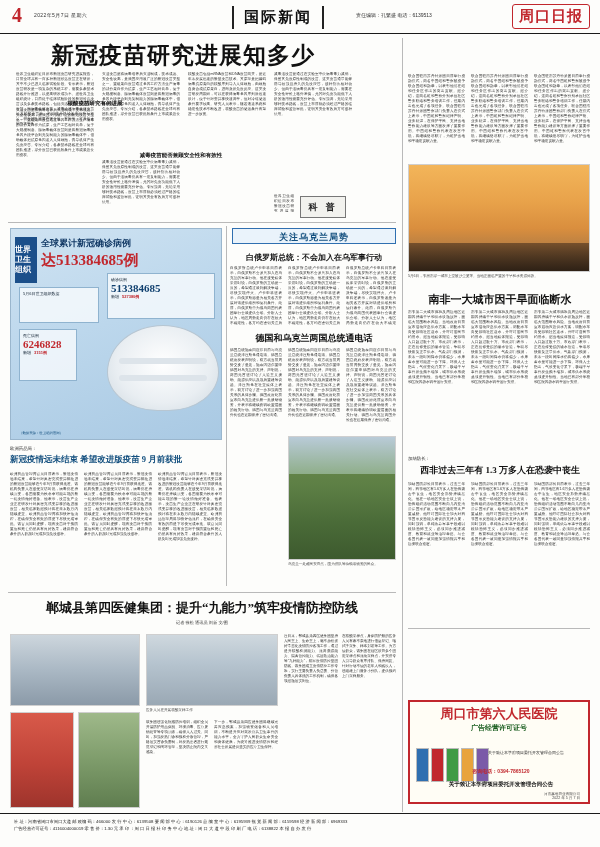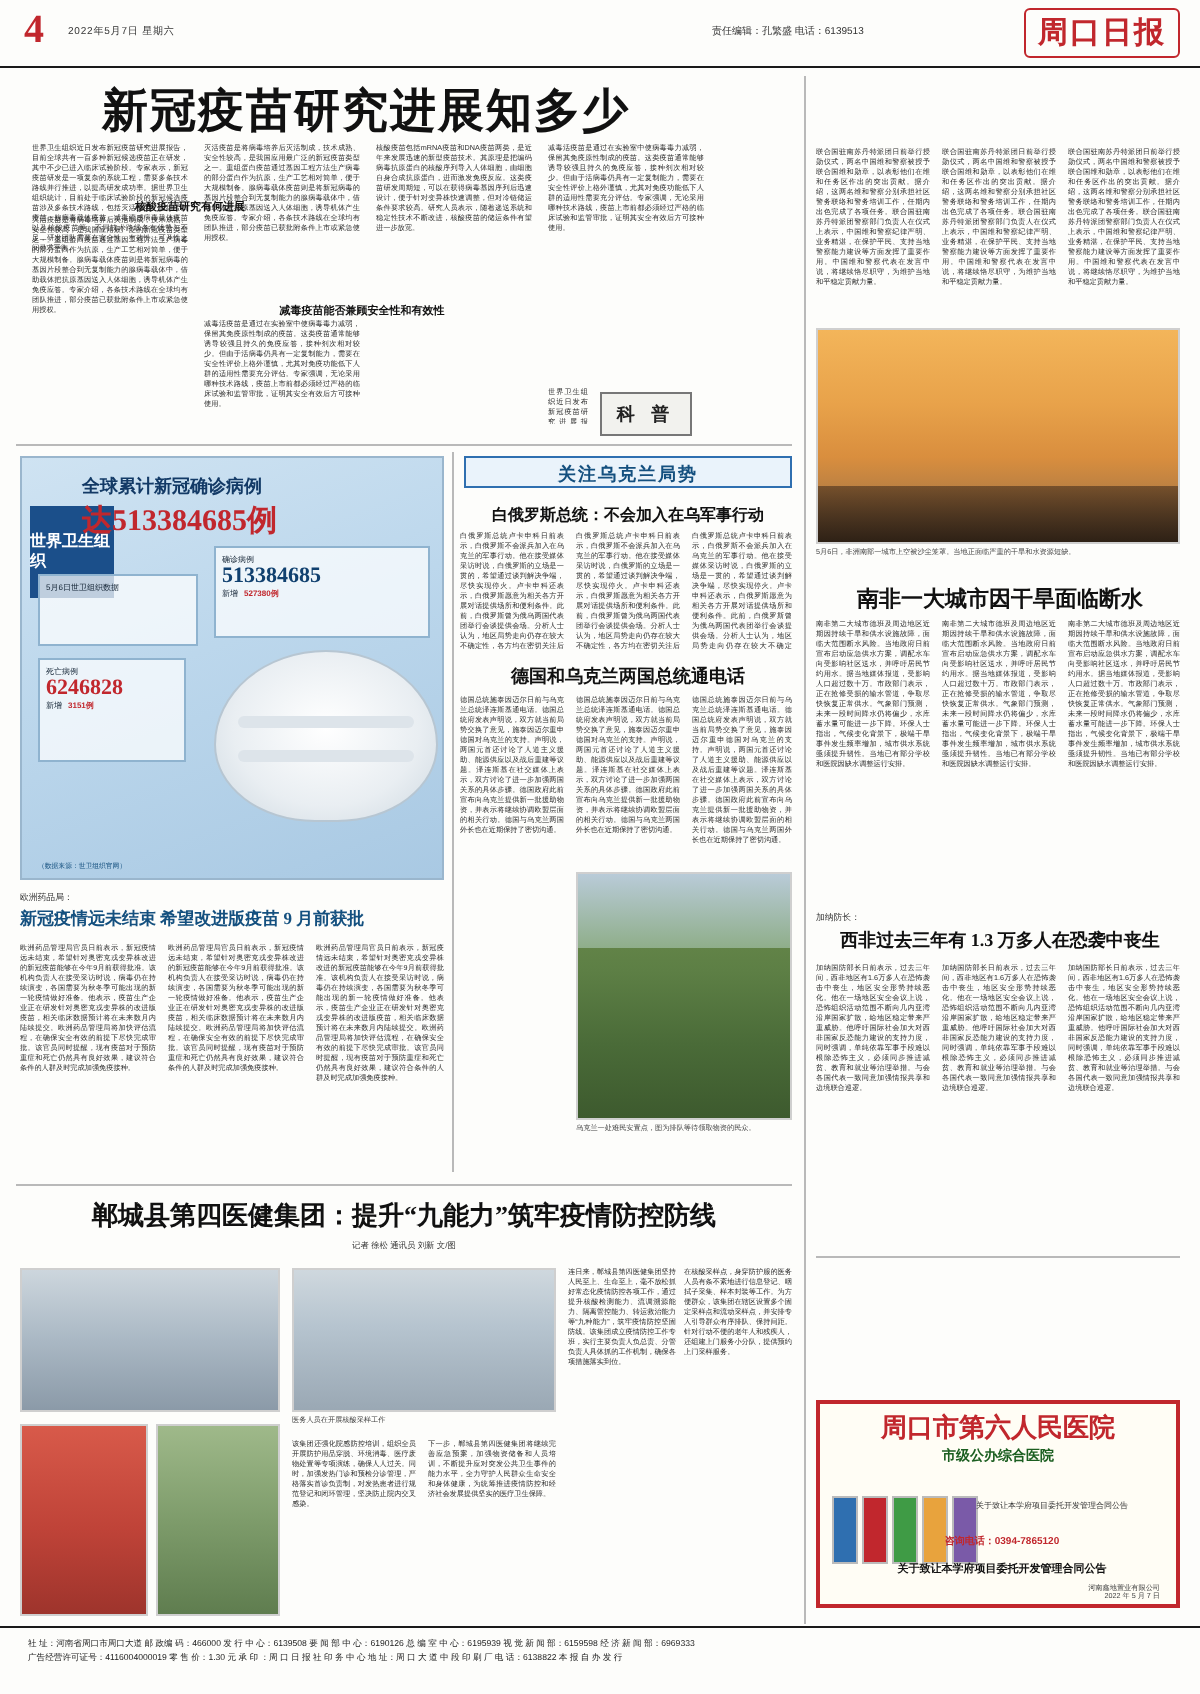--- a/index.html
+++ b/index.html
@@ -85,21 +85,21 @@
   }
 
   
   .who-box {
     position: absolute; left: 10px; top: 228px; width: 212px; height: 212px;
     background: linear-gradient(160deg,#cfe3f2 0%, #bcd7ec 45%, #a9c9e3 100%);
     border: 1px solid #9ab6cd;
     overflow: hidden;
   }
   .who-tag {
-    position: absolute; left: 4px; top: 24px; width: 42px; height: 46px;
+    position: absolute; left: 4px; top: 8px; width: 22px; height: 46px;
     background: #1b4f8a; color: #fff; font-size: 8px; font-weight: bold;
     display: flex; flex-direction: column; align-items: center;
     justify-content: center; line-height: 10px;
     font-family: "Liberation Serif", serif;
   }
   .who-title {
     position: absolute; left: 30px; top: 8px;
     font-size: 9px; font-weight: bold; color: #133a66;
     font-family: "Liberation Serif", serif;
   }
@@ -210,20 +210,21 @@
   .footer .line { display: block; }
 </style>
 </head>
 <body>
 
 <div class="page">
 
   <div class="masthead">
     <div class="page-num">4</div>
     <div class="masthead-date">2022年5月7日 星期六</div>
+    <div class="masthead-center">国际新闻</div>
     <div class="masthead-editor">责任编辑：孔繁盛  电话：6139513</div>
     <div class="masthead-logo">周口日报</div>
   </div>
 
   <div class="vrule" style="left:402px; top:38px; height:774px;"></div>
   <div class="vrule" style="left:226px; top:226px; height:360px;"></div>
   <div class="hrule" style="left:8px; top:222px; width:388px;"></div>
   <div class="hrule" style="left:8px; top:592px; width:388px;"></div>
 
   <div class="headline main-title">新冠疫苗研究进展知多少</div>
@@ -251,21 +252,21 @@
 
     <div class="who-panel" style="left:96px; top:44px; width:108px; height:46px;">
       <div>确诊病例</div>
       <div class="who-num">513384685</div>
       <div style="display:flex; gap:3px; align-items:baseline;">
         <span>新增</span>
         <span style="font-weight:bold; color:#c1272d;">527380例</span>
       </div>
     </div>
 
-    <div class="who-panel" style="left:8px; top:100px; width:74px; height:52px;">
+    <div class="who-panel" style="left:8px; top:100px; width:58px; height:52px;">
       <div>死亡病例</div>
       <div class="who-num-red">6246828</div>
       <div style="display:flex; gap:3px; align-items:baseline;">
         <span>新增</span>
         <span style="font-weight:bold; color:#c1272d;">3151例</span>
       </div>
     </div>
 
     <div class="mask"></div>
 
@@ -309,21 +310,21 @@
   <div class="subhead" style="position:absolute; left:408px; top:464px; width:184px; font-size:9px; text-align:center;">西非过去三年有 1.3 万多人在恐袭中丧生</div>
   <div class="body-col" style="position:absolute; left:408px; top:482px; width:57px; height:140px;">加纳国防部长日前表示，过去三年间，西非地区有1.6万多人在恐怖袭击中丧生，地区安全形势持续恶化。他在一场地区安全会议上说，恐怖组织活动范围不断向几内亚湾沿岸国家扩散，给地区稳定带来严重威胁。他呼吁国际社会加大对西非国家反恐能力建设的支持力度，同时强调，单纯依靠军事手段难以根除恐怖主义，必须同步推进减贫、教育和就业等治理举措。与会各国代表一致同意加强情报共享和边境联合巡逻。</div>
   <div class="body-col" style="position:absolute; left:471px; top:482px; width:57px; height:140px;">加纳国防部长日前表示，过去三年间，西非地区有1.6万多人在恐怖袭击中丧生，地区安全形势持续恶化。他在一场地区安全会议上说，恐怖组织活动范围不断向几内亚湾沿岸国家扩散，给地区稳定带来严重威胁。他呼吁国际社会加大对西非国家反恐能力建设的支持力度，同时强调，单纯依靠军事手段难以根除恐怖主义，必须同步推进减贫、教育和就业等治理举措。与会各国代表一致同意加强情报共享和边境联合巡逻。</div>
   <div class="body-col" style="position:absolute; left:534px; top:482px; width:56px; height:110px;">加纳国防部长日前表示，过去三年间，西非地区有1.6万多人在恐怖袭击中丧生，地区安全形势持续恶化。他在一场地区安全会议上说，恐怖组织活动范围不断向几内亚湾沿岸国家扩散，给地区稳定带来严重威胁。他呼吁国际社会加大对西非国家反恐能力建设的支持力度，同时强调，单纯依靠军事手段难以根除恐怖主义，必须同步推进减贫、教育和就业等治理举措。与会各国代表一致同意加强情报共享和边境联合巡逻。</div>
 
   <div class="hrule" style="left:408px; top:628px; width:182px;"></div>
 
 
   <div class="ad-hospital">
     <div class="ad-hosp-title" style="font-size:13px; margin-top:3px;">周口市第六人民医院</div>
-    <div style="text-align:center; font-size:7px; color:#1b5e20; font-weight:bold; font-family:'Liberation Serif',serif;">市级公办综合医院</div>
+    <div style="text-align:center; font-size:7px; color:#1b5e20; font-weight:bold; font-family:'Liberation Serif',serif;">广告经营许可证号</div>
     <div class="ad-swatches">
       <div class="sw" style="background:#2f6fb0;"></div>
       <div class="sw" style="background:#c1272d;"></div>
       <div class="sw" style="background:#3f9b45;"></div>
       <div class="sw" style="background:#e8a33d;"></div>
       <div class="sw" style="background:#7a5aa8;"></div>
     </div>
     <div style="position:absolute; left:78px; top:48px; width:100px; font-size:4px; line-height:5.5px; color:#333;">关于致让本学府项目委托开发管理合同公告</div>
     <div style="position:absolute; left:6px; bottom:28px; width:170px; text-align:center; font-size:5px; color:#c1272d; font-weight:bold;">咨询电话：0394-7865120</div>
     <div style="position:absolute; left:6px; bottom:14px; width:170px; text-align:center; font-size:5.5px; font-weight:bold; color:#111; font-family:'Liberation Serif',serif;">关于致让本学府项目委托开发管理合同公告</div>

